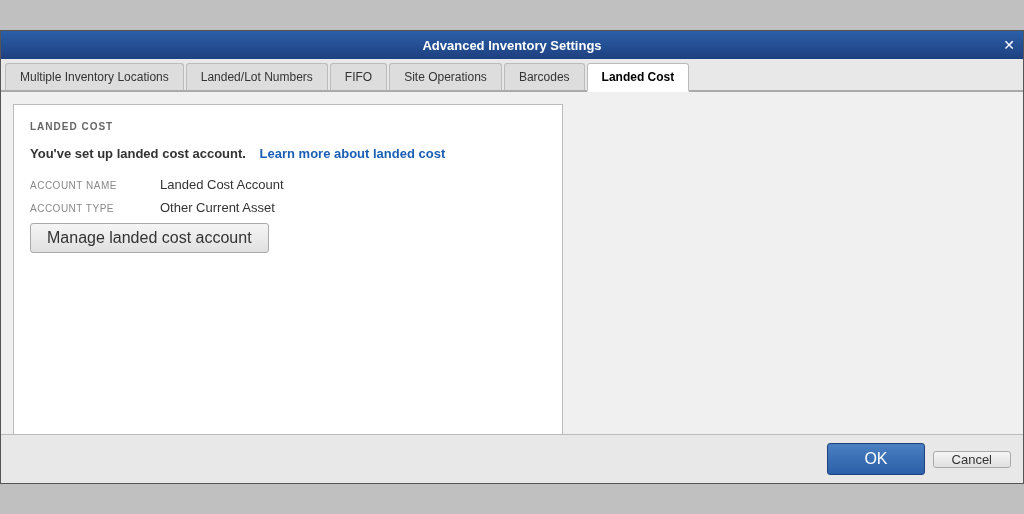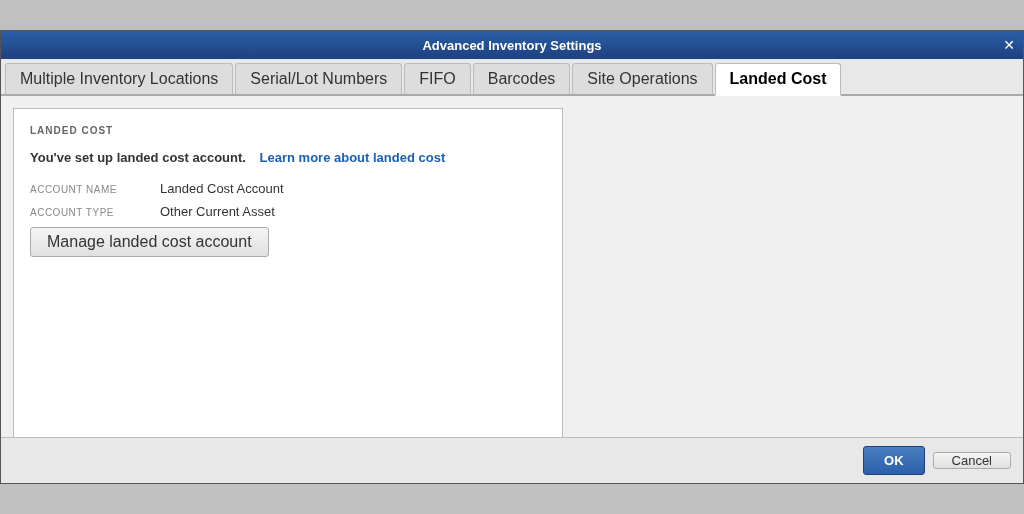--- a/index.html
+++ b/index.html
@@ -67,21 +67,21 @@
       padding-top: 4px;
       padding-left: 4px;
     }
     .tab {
       padding: 6px 14px;
       border: 1px solid #bbb;
       border-bottom: none;
       background: #ddd;
       margin-right: 2px;
       cursor: pointer;
-      font-size: 16px;
+      font-size: 12px;
       color: #333;
       border-radius: 3px 3px 0 0;
       white-space: nowrap;
       text-align: center;
     }
     .tab.active {
       background: #fff;
       border-bottom: 2px solid #fff;
       margin-bottom: -2px;
       color: #000;
@@ -160,28 +160,28 @@
     .footer {
       display: flex;
       justify-content: flex-end;
       align-items: center;
       padding: 8px 12px;
       background: #e8e8e8;
       border-top: 1px solid #bbb;
       gap: 8px;
     }
     .btn-ok {
-      padding: 6px 20px;
+      padding: 6px 36px;
       background: linear-gradient(to bottom, #4a7fc1, #2b5fa8);
       color: white;
       border: 1px solid #1e4080;
       border-radius: 3px;
       cursor: pointer;
-      font-size: 13px;
-      font-weight: bold;
+      font-size: 16px;
+      font-weight: normal;
     }
     .btn-cancel {
       padding: 0 18px;
       background: linear-gradient(to bottom, #f5f5f5, #e0e0e0);
       color: #333;
       border: 1px solid #aaa;
       border-radius: 3px;
       cursor: pointer;
       font-size: 13px;
     }
@@ -195,30 +195,30 @@
     <span class="title-bar-text">Advanced Inventory Settings</span>
     <button class="title-bar-close">✕</button>
   </div>
 
 
   <div class="tabs-bar">
     <div class="tab">
       <span>Multiple Inventory Locations</span>
     </div>
     <div class="tab">
-      <span>Serial/Lot Numbers</span>
+      <span>Landed/Lot Numbers</span>
     </div>
     <div class="tab">
       <span>FIFO</span>
     </div>
     <div class="tab">
+      <span>Site Operations</span>
+    </div>
+    <div class="tab">
       <span>Barcodes</span>
-    </div>
-    <div class="tab">
-      <span>Site Operations</span>
     </div>
     <div class="tab active">
       <span>Landed Cost</span>
     </div>
   </div>
 
   <div class="content-area">
     <div class="section-box">
       <div class="section-title">LANDED COST</div>
 

